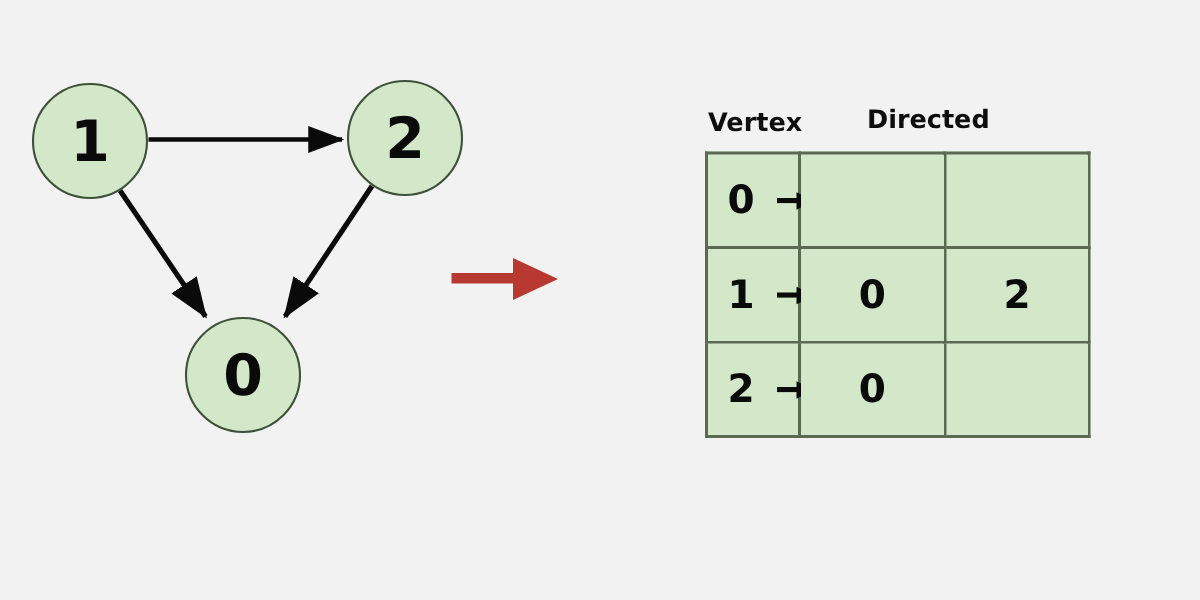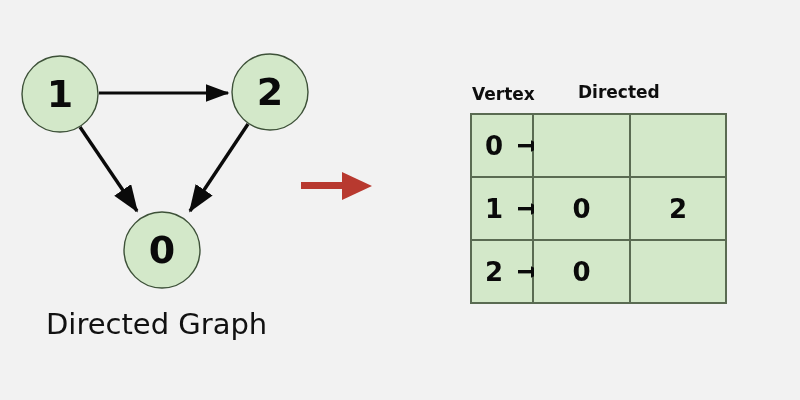--- a/index.html
+++ b/index.html
@@ -64,21 +64,21 @@
     position: absolute;
     left: 298px;
     top: 168px;
     width: 78px;
     height: 36px;
   }
 
   
   .list-panel {
     position: absolute;
-    left: 400px; top: 12px;
+    left: 400px; top: 0;
     width: 400px;
     height: 349px;
   }
   .col-head {
     position: absolute;
     font-size: 17px;
     font-weight: bold;
     color: #0e0e0e;
     font-family: "DejaVu Sans", sans-serif;
     white-space: nowrap;
@@ -149,21 +149,20 @@
 
       <circle cx="60" cy="94" r="38" fill="#d3e8c9" stroke="#3d5138" stroke-width="1.4"></circle>
       <circle cx="270" cy="92" r="38" fill="#d3e8c9" stroke="#3d5138" stroke-width="1.4"></circle>
       <circle cx="162" cy="250" r="38" fill="#d3e8c9" stroke="#3d5138" stroke-width="1.4"></circle>
     </svg>
 
     <div class="node-label" id="node-1-label">1</div>
     <div class="node-label" id="node-2-label">2</div>
     <div class="node-label" id="node-0-label">0</div>
 
-    <div class="caption" id="graph-caption">Directed Graph</div>
   </div>
 
   <svg id="transform-arrow" viewBox="0 0 78 36">
     <rect x="3" y="14" width="46" height="7" fill="#b8392f"></rect>
     <path d="M44,4 L74,18 L44,32 z" fill="#b8392f"></path>
   </svg>
 
   <div class="list-panel">
 
     <div class="col-head" id="head-vertex">Vertex</div>

